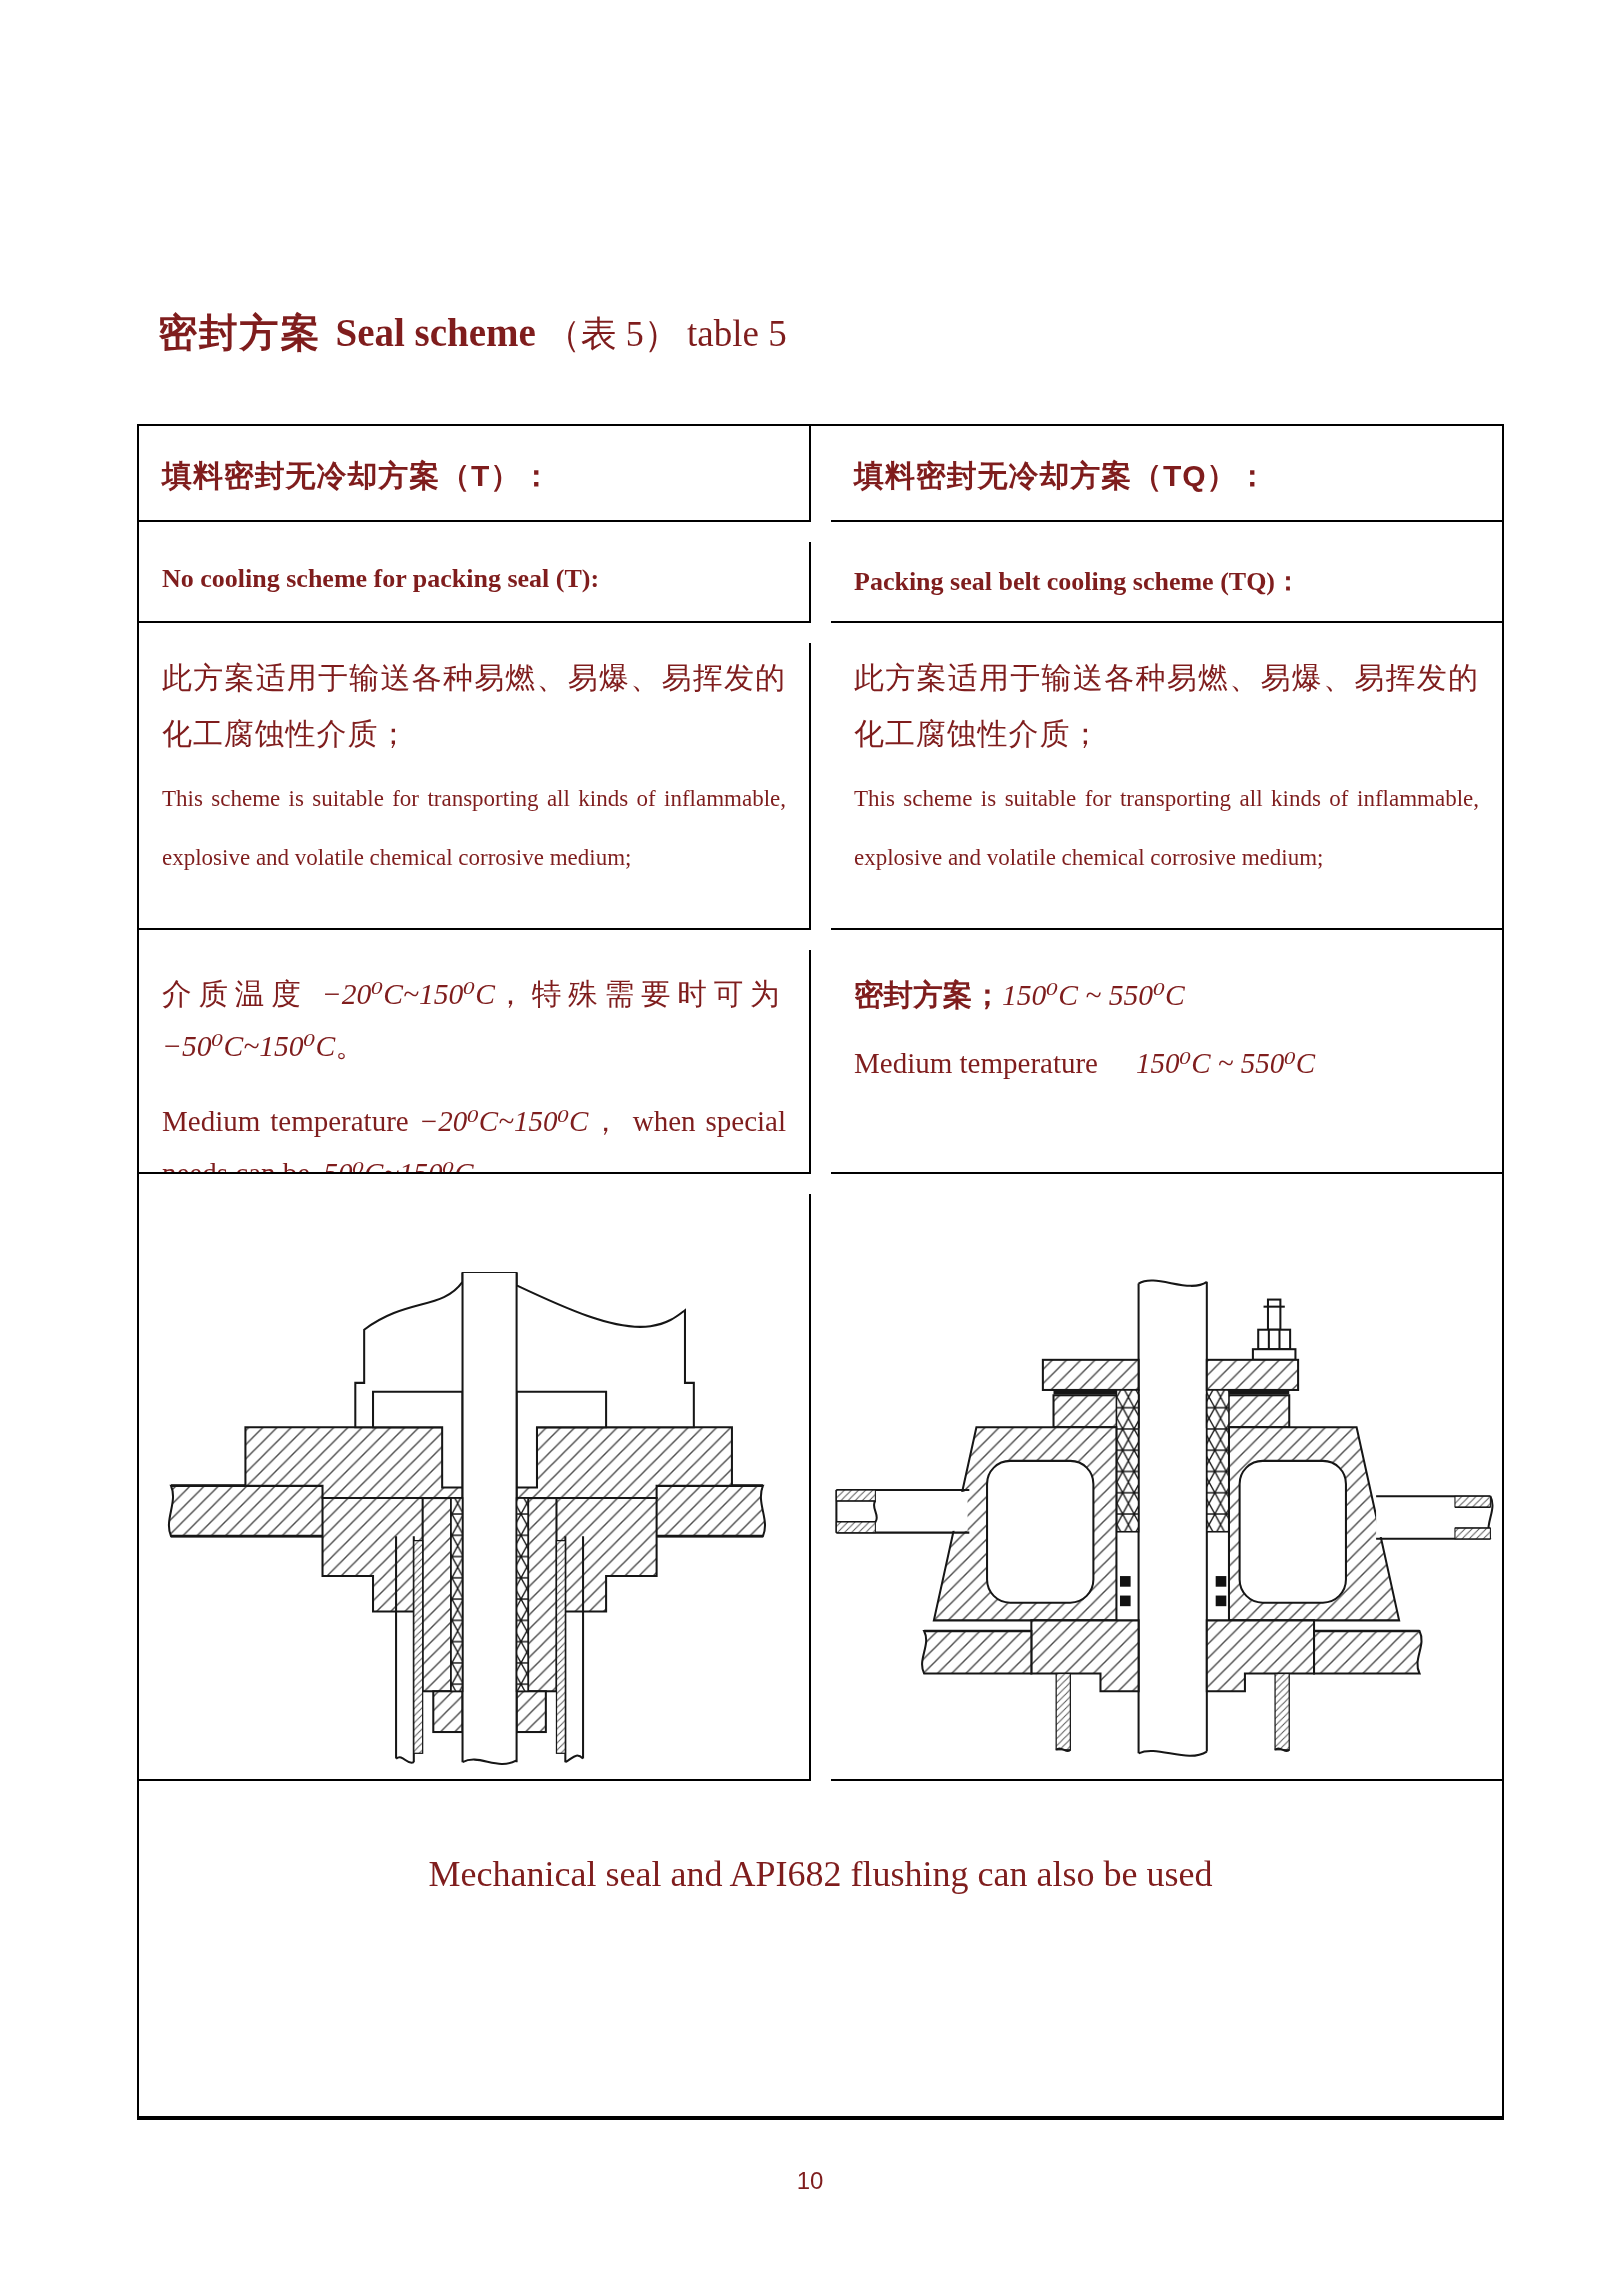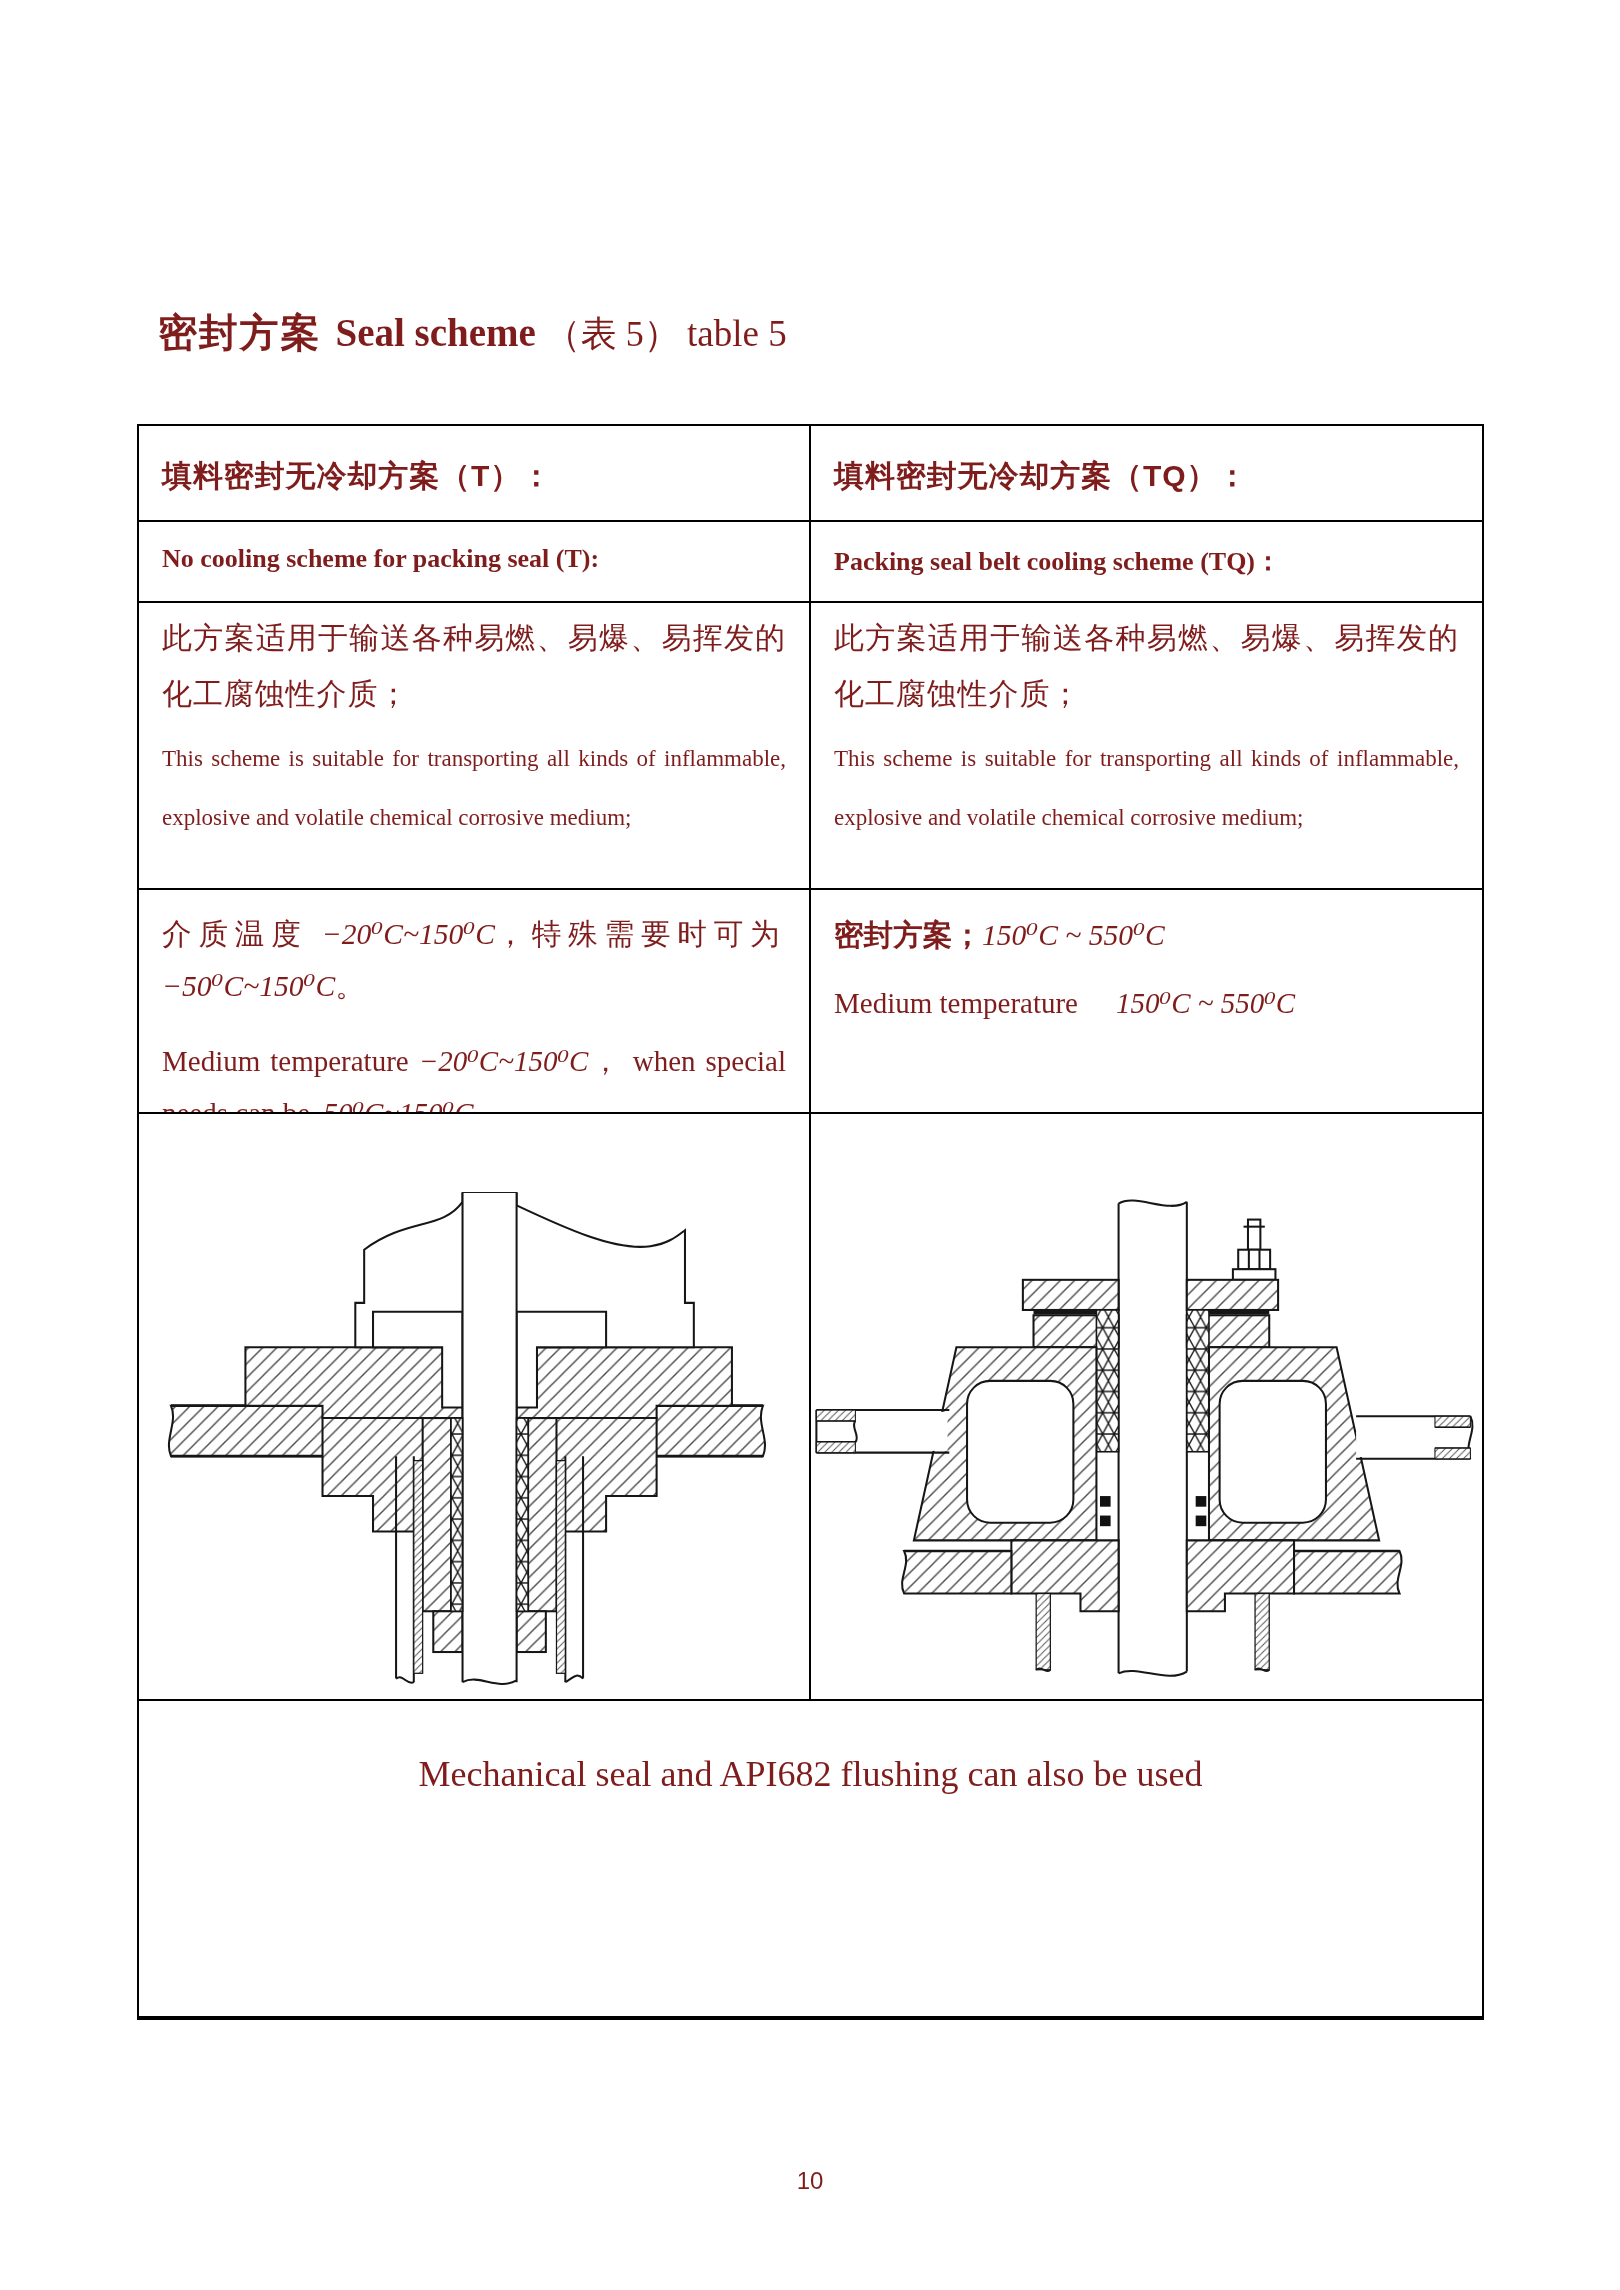--- a/index.html
+++ b/index.html
@@ -14,20 +14,21 @@
   .doc-title .tr  { font-size:36px; margin-left:5.4px; }
   .doc-title .tre { font-size:37px; margin-left:3.6px; }
   
   .seal-table {
     position:absolute; left:137px; top:424px;
     display:grid;
     grid-template-columns:672px 671px;
     grid-template-rows:96px 81px 287px 224px 587px 315px;
     border:2.7px solid #000; border-bottom-width:4.5px;
     background:#fff;
+    gap:20px;
   }
   .cell { border-right:2.7px solid #000; border-bottom:2.7px solid #000; box-sizing:border-box; padding:0 23px; overflow:hidden; }
   .cell.lastcol { border-right:none; }
   .cell.lastrow { border-bottom:none; }
   .hdr-cjk { margin:30px 0 0 0; font-size:30px; font-weight:bold; font-family:"Liberation Sans",sans-serif; letter-spacing:0.9px; }
   .hdr-en  { margin:21.5px 0 0 0; font-size:26px; font-weight:bold; font-family:"Liberation Serif",serif; }
   .desc-cjk { margin:7.2px 0 0 0; font-size:30px; line-height:56px; text-align:justify; letter-spacing:0.9px; }
   .desc-en  { margin:7.2px 0 0 0; font-size:23px; line-height:59px; text-align:justify; }
   .frm { font-style:italic; font-family:"Liberation Serif","DejaVu Serif",serif; }
   .temp-cjk { margin:18px 0 0 0; font-size:29.6px; line-height:52px; text-align:justify; }

